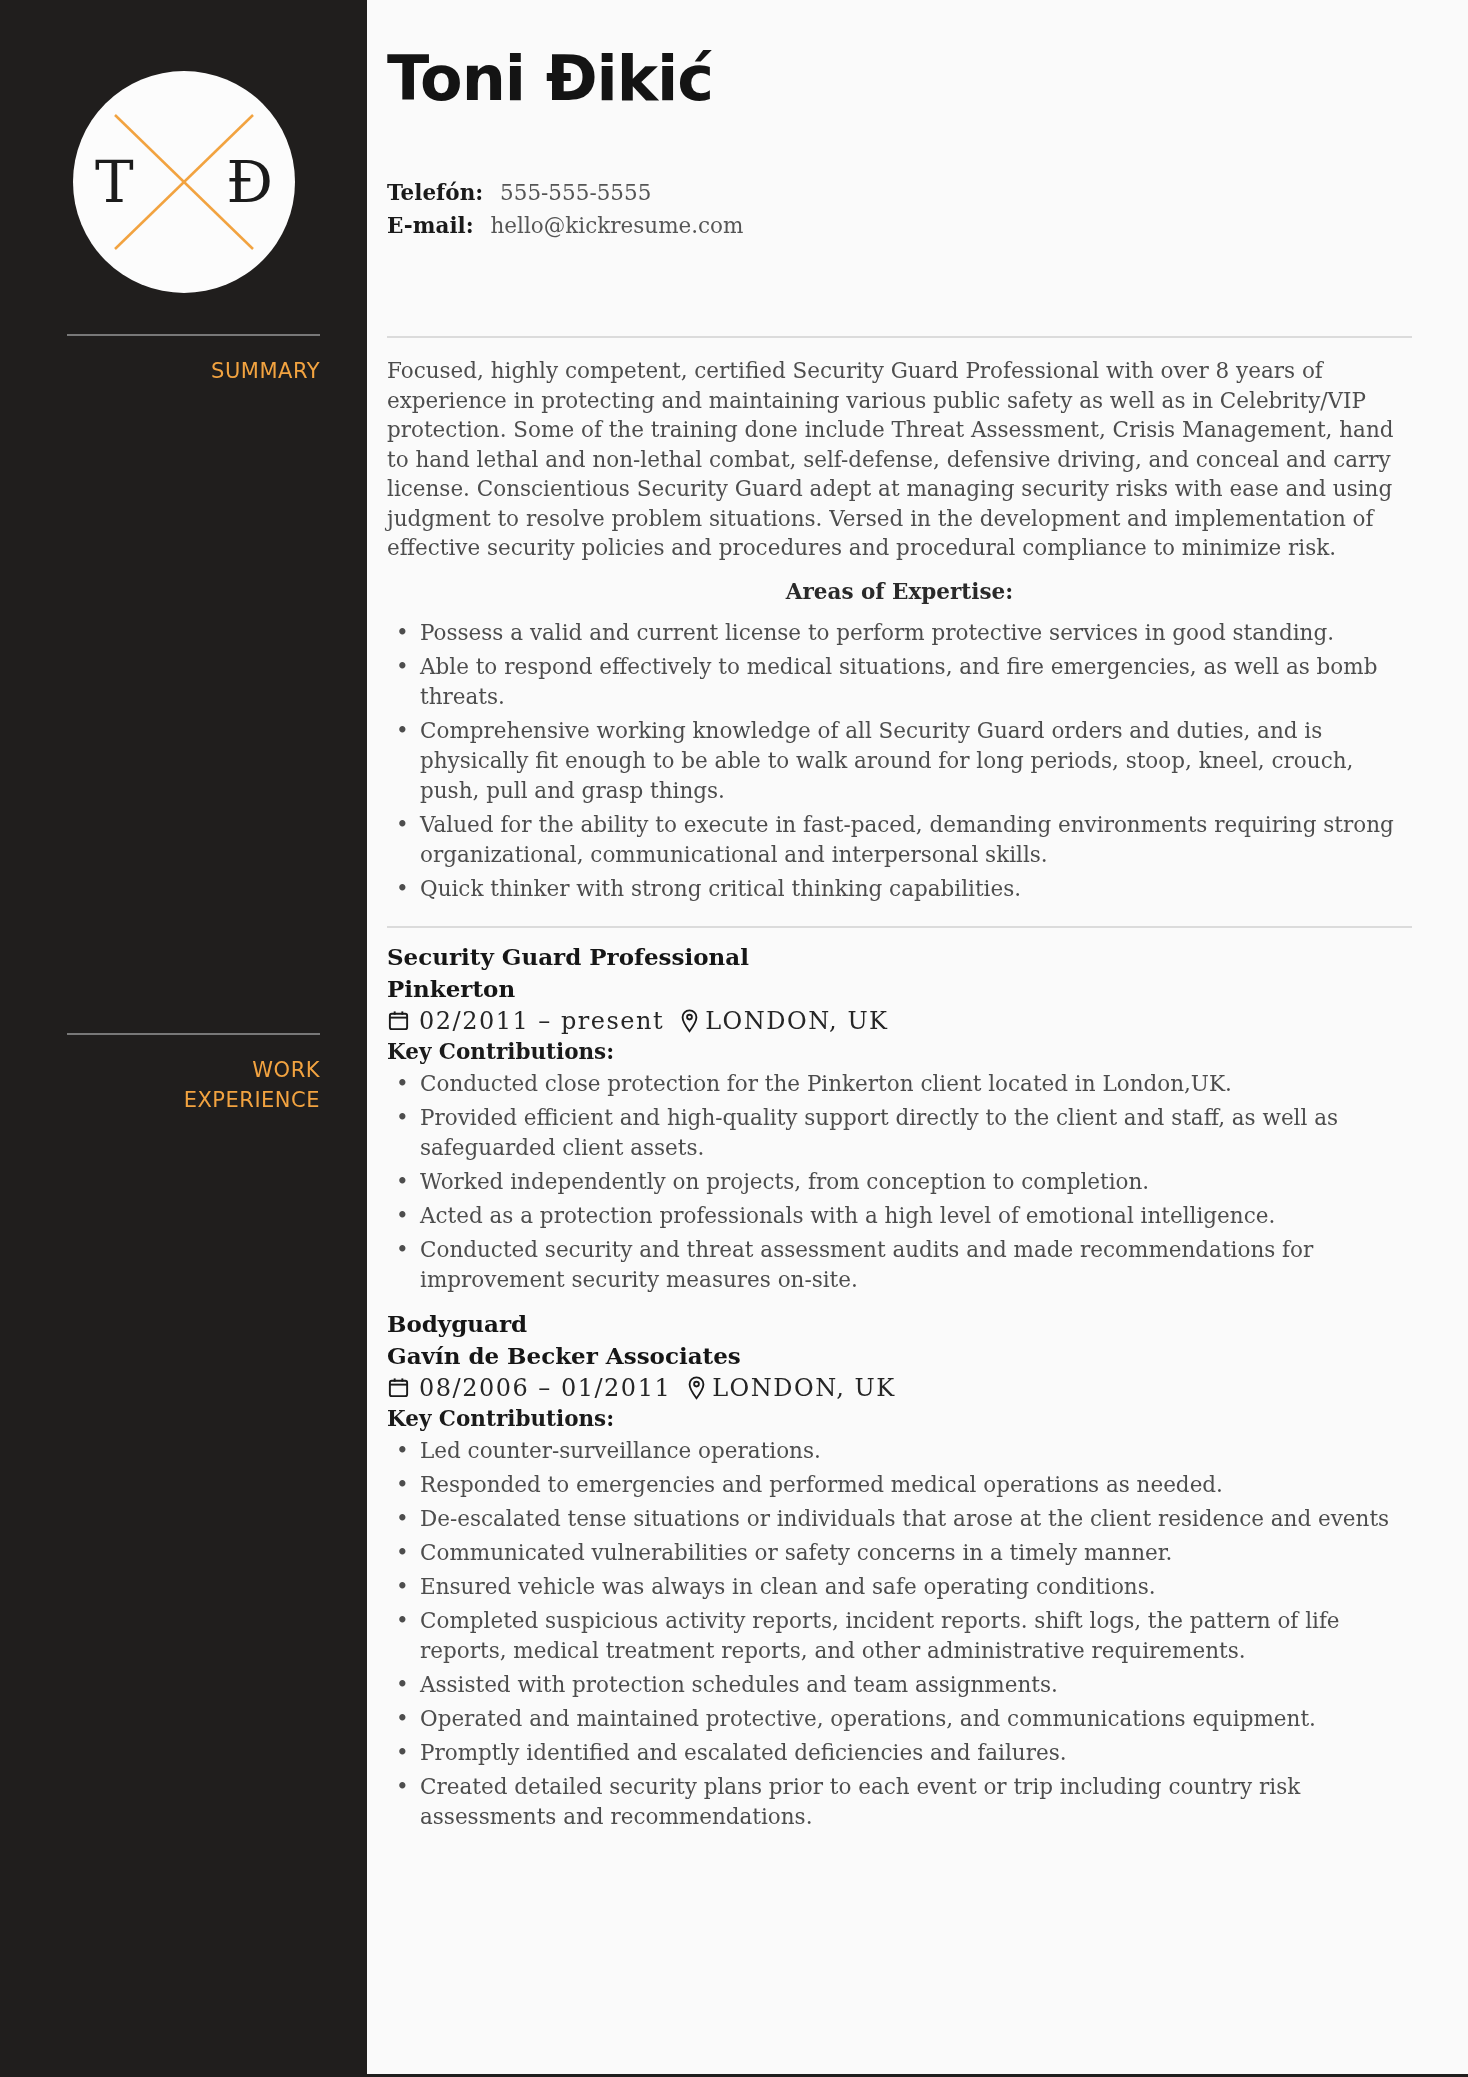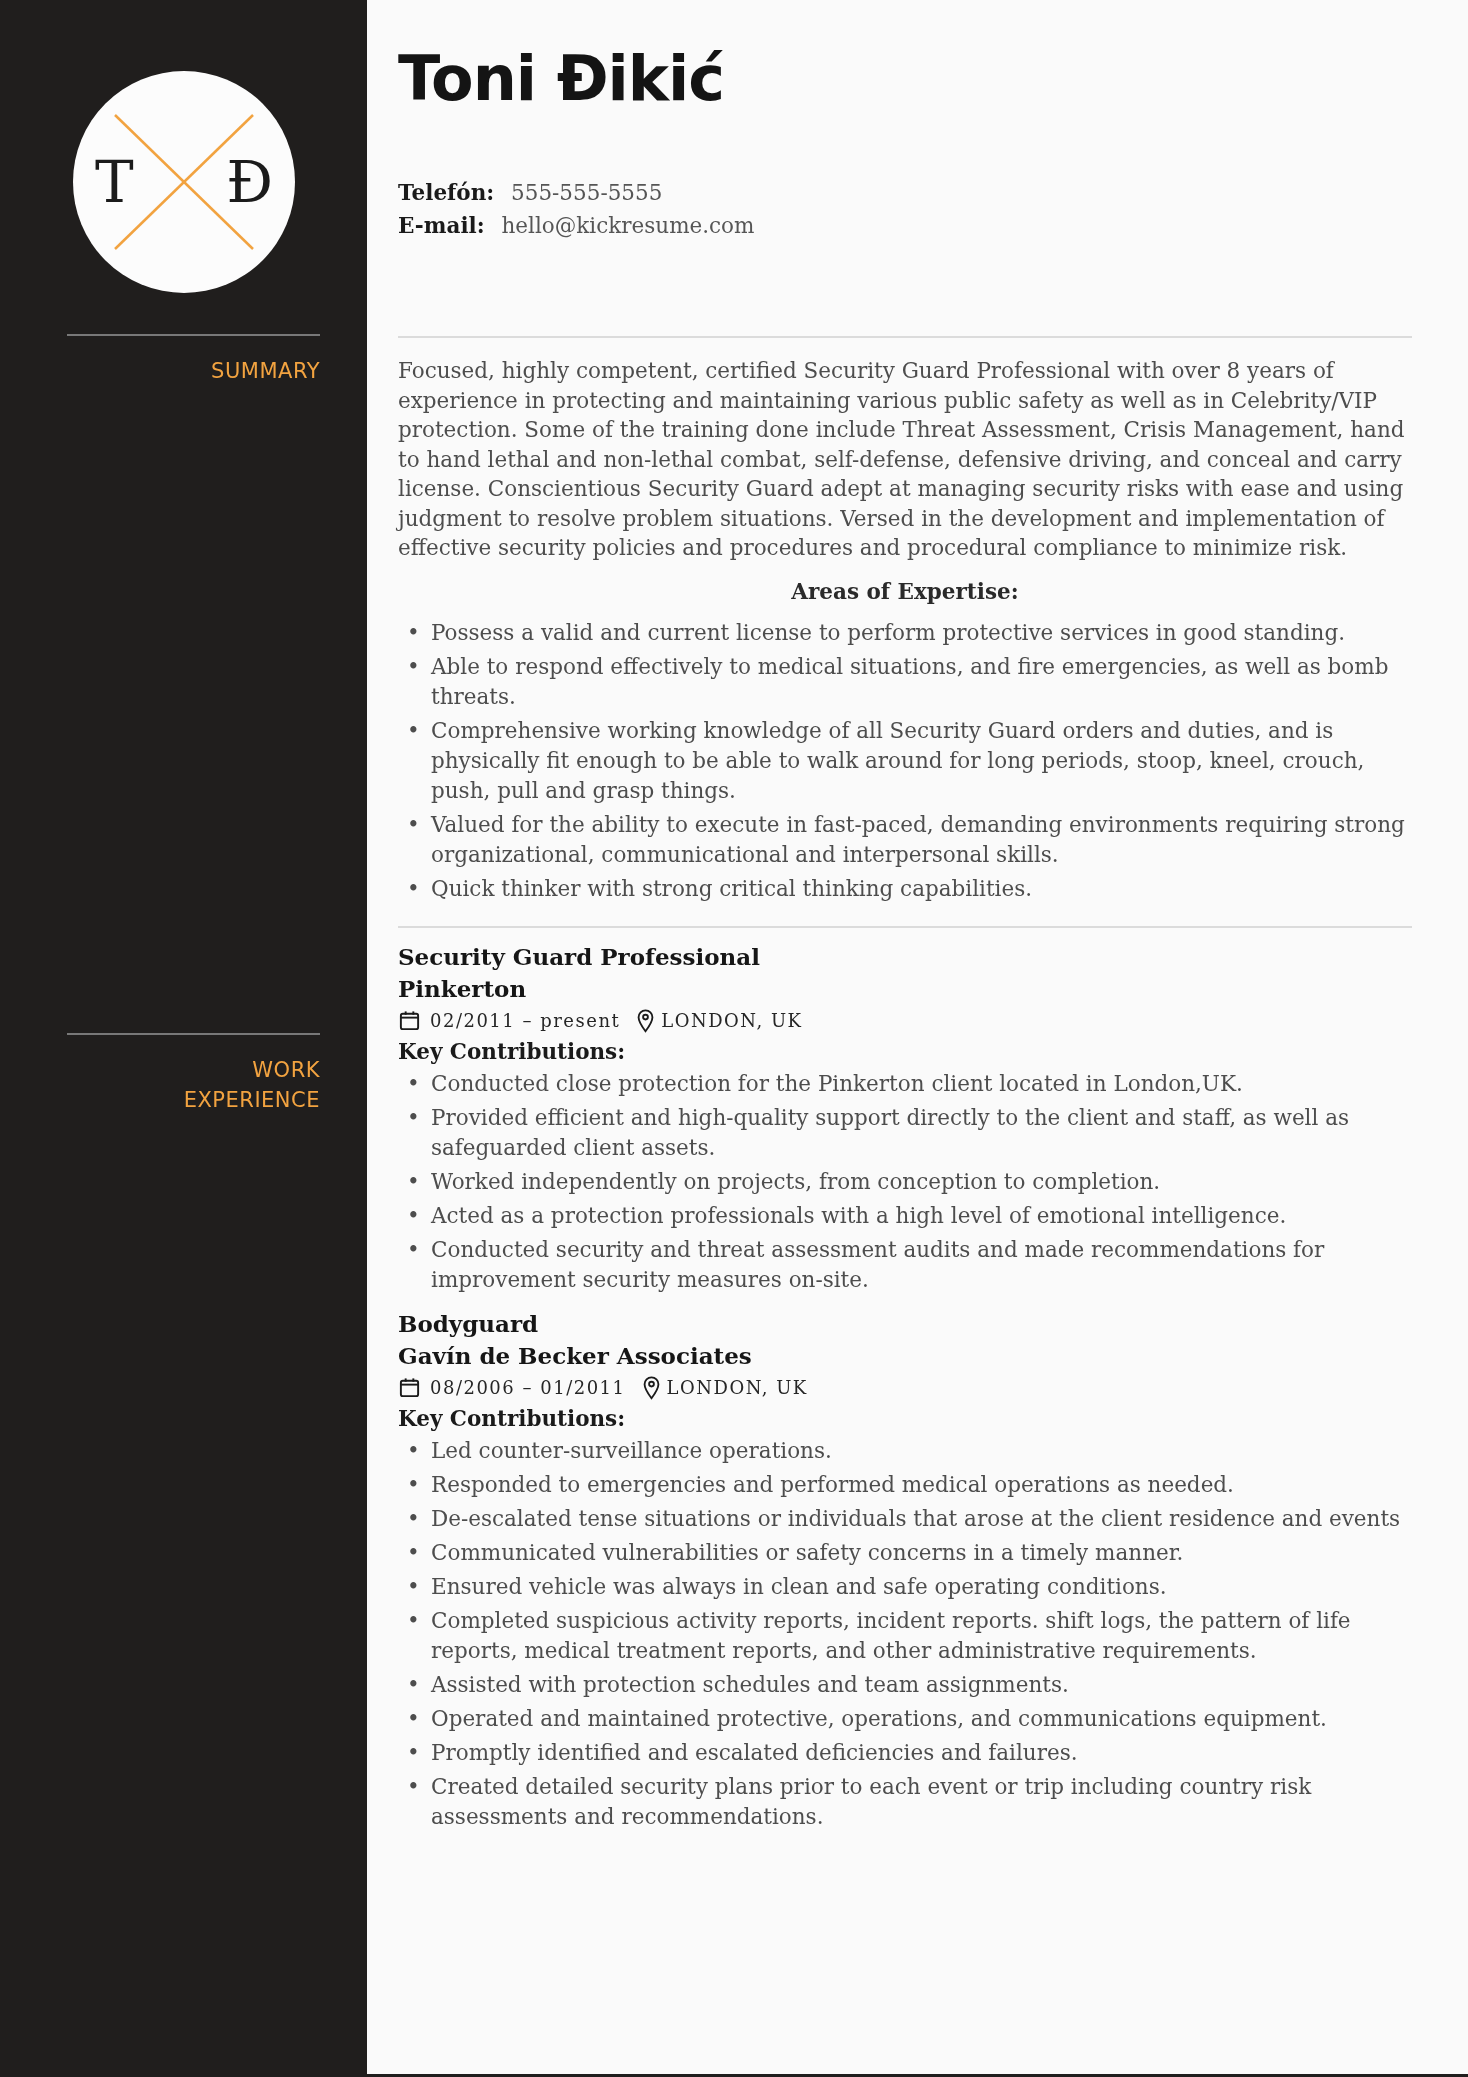--- a/index.html
+++ b/index.html
@@ -32,21 +32,21 @@
     font-family:"DejaVu Sans", sans-serif;font-weight:normal;
     font-size:21px;line-height:30px;letter-spacing:0.5px;color:#f2a340;
   }
   .side-label span{display:inline-block;max-width:180px;}
   .side-summary{top:334px;}
   .side-work{top:1033px;}
 
   
   .main{
     position:absolute;top:0;left:367px;right:0;bottom:0;
-    padding:0 56px 0 31px;box-sizing:border-box;color:#4d4d4d;
+    padding:0 56px 0 20px;box-sizing:border-box;color:#4d4d4d;
   }
   .name{
     margin:42px 0 0 0;
     font-family:"DejaVu Sans", sans-serif;font-weight:700;
     font-size:62px;line-height:74px;letter-spacing:-1px;color:#141414;
   }
   .contact{margin-top:60px;font-size:21.5px;line-height:33px;}
   .contact .row{white-space:nowrap;}
   .contact .lbl{font-weight:bold;color:#1a1a1a;margin-right:10px;}
   .contact .val{color:#555555;}
@@ -74,21 +74,21 @@
   .job{margin-top:0;}
   .job + .job{margin-top:12px;}
   .job-title{
     margin:12px 0 0 0;font-size:23px;line-height:34px;font-weight:bold;color:#161616;
   }
   .job-company{
     margin:0;font-size:23px;line-height:30px;font-weight:bold;color:#161616;
   }
   .job-meta{
     margin-top:3px;display:flex;align-items:center;gap:9px;
-    font-size:18px;line-height:28px;letter-spacing:1.5px;color:#262626;
+    font-size:24px;line-height:28px;letter-spacing:1.5px;color:#262626;
   }
   .job-meta .loc-group{margin-left:8px;display:flex;align-items:center;gap:7px;}
   .meta-icon{flex:0 0 auto;display:inline-flex;}
   .key-label{
     margin-top:2px;font-size:21.5px;line-height:30px;font-weight:bold;color:#1a1a1a;
   }
   .job ul.bullets{margin-top:2px;}
 
   .bottom-edge{
     position:absolute;left:0;right:0;bottom:0;height:3px;background:#201e1d;

